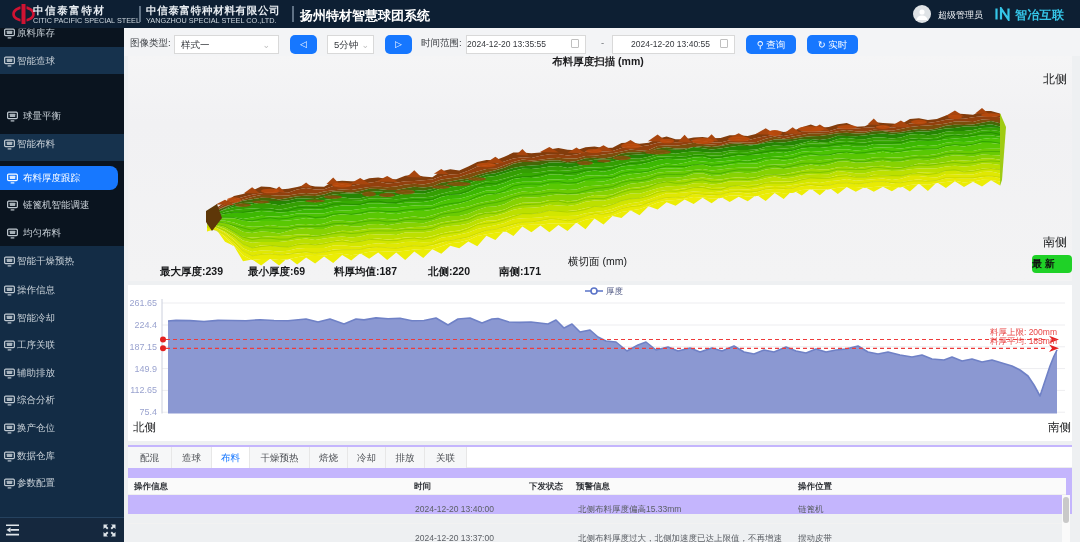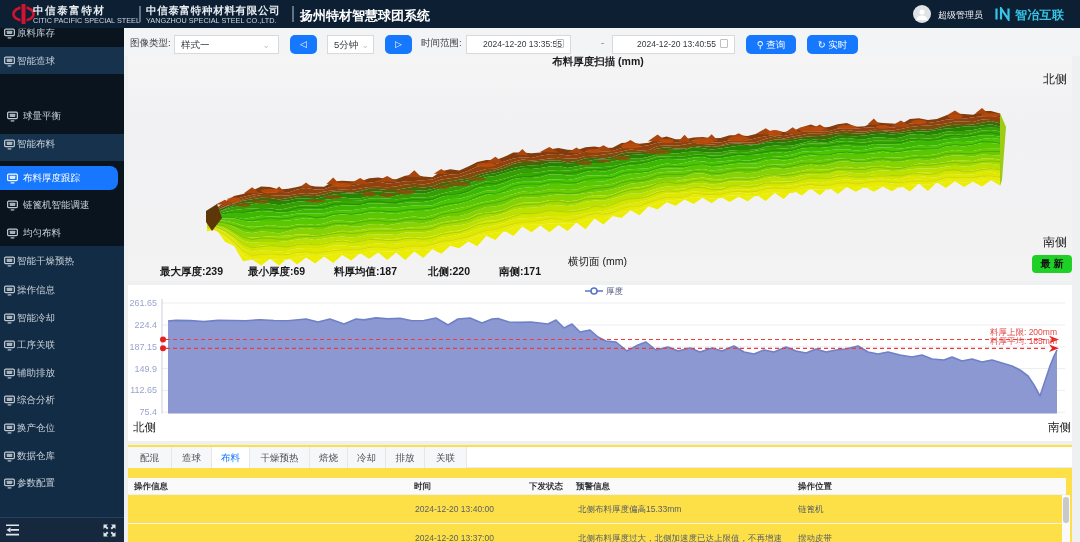--- a/index.html
+++ b/index.html
@@ -22,23 +22,23 @@
 .tbar{position:absolute;left:0;top:0;width:956px;height:28px;background:#f3f4f6}
 .lbl{position:absolute;top:9px;font-size:9.5px;color:#3c3f44;white-space:nowrap}
 .inp{position:absolute;top:7px;height:19px;background:#fff;border:1px solid #d9d9d9;border-radius:0;font-size:9.5px;color:#35383d;line-height:17px;white-space:nowrap}
 .bbtn{position:absolute;top:7px;height:19px;background:#1677ff;border-radius:5px;color:#fff;text-align:center}
 .chev{color:#bfbfbf;font-size:9px}
 .card1{position:absolute;left:4px;top:28px;width:944px;height:225px;background:linear-gradient(180deg,#f5f5f6,#f1f1f3 30%,#f3f3f4)}
 .ptitle{position:absolute;left:-2px;top:-1px;width:944px;text-align:center;font-size:10.5px;font-weight:bold;color:#1c1c1e}
 .blab{font-weight:normal;font-size:12px;color:#17181a;position:absolute;white-space:nowrap}
 .stats{position:absolute;left:4px;top:237px;height:16px;font-size:10.5px;font-weight:bold;color:#17181a}
 .stats span{position:absolute;top:0;white-space:nowrap}
-.newbtn{position:absolute;left:908px;top:227px;width:40px;height:18px;background:#1fd127;border-radius:4px;color:#111;font-size:10px;font-weight:bold;text-align:center;line-height:18px}
+.newbtn{position:absolute;left:908px;top:227px;width:40px;height:18px;background:#1fd127;border-radius:4px;color:#111;font-size:10px;font-weight:bold;line-height:18px}
 .card2{position:absolute;left:4px;top:257px;width:944px;height:156px;background:#fff}
-.card3{position:absolute;left:4px;top:417px;width:944px;height:97px;background:#fde047}
+.card3{position:absolute;left:4px;top:417px;width:944px;height:69px;background:#c4b5fd}
 .tabs{position:absolute;left:0;top:2px;height:21px;background:#f6f7f8;border-bottom:1px solid #ededed;display:flex;width:944px}
 .tab{height:21px;line-height:21px;font-size:9.5px;color:#4a4d52;text-align:center;border-right:1px solid #e7e7e7;background:#f6f7f8}
 .tab.act{background:#fff;color:#1677ff}
 .thead{position:absolute;left:0;top:33px;width:938px;height:17px;background:#fafafa;border-bottom:1px solid #efefef;font-size:8.5px;font-weight:bold;color:#303338}
 .thead span,.trow span{position:absolute;white-space:nowrap}
 .trow{position:absolute;left:0;width:938px;height:29px;border-bottom:1px solid #f2f2f2;font-size:8.5px;color:#5c6066}
 .scroll{position:absolute;left:934px;top:50px;width:8px;height:47px;background:#fafafa}
 .thumb{position:absolute;left:1px;top:2px;width:6px;height:26px;background:#c9c9c9;border-radius:3px}
 </style></head>
 <body>
@@ -256,23 +256,23 @@
 </div>
 
 <div class="main">
   <div class="tbar">
     <span class="lbl" style="left:6px">图像类型:</span>
     <div class="inp" style="left:50px;width:105px;padding-left:6px">样式一<span class="chev" style="position:absolute;right:8px;top:1px">⌄</span></div>
     <div class="bbtn" style="left:166px;width:27px;font-size:9px;line-height:18px">◁</div>
     <div class="inp" style="left:203px;width:47px;padding-left:6px">5分钟<span class="chev" style="position:absolute;right:4px;top:1px">⌄</span></div>
     <div class="bbtn" style="left:261px;width:27px;font-size:9px;line-height:18px">▷</div>
     <span class="lbl" style="left:297px">时间范围:</span>
-    <div class="inp" style="left:342px;width:105px;padding-left:16px;font-size:8.5px">2024-12-20 13:35:55<span style="position:absolute;right:6px;top:3px;width:8px;height:9px;border:1px solid #c0c0c0;border-radius:1px"></span></div>
+    <div class="inp" style="left:342px;width:120px;padding-left:0;font-size:8.5px">2024-12-20 13:35:55<span style="position:absolute;right:6px;top:3px;width:8px;height:9px;border:1px solid #c0c0c0;border-radius:1px"></span></div>
     <span class="lbl" style="left:477px;color:#6a6d72">-</span>
-    <div class="inp" style="left:488px;width:123px;padding-left:24px;font-size:8.5px">2024-12-20 13:40:55<span style="position:absolute;right:6px;top:3px;width:8px;height:9px;border:1px solid #c0c0c0;border-radius:1px"></span></div>
+    <div class="inp" style="left:488px;width:123px;padding-left:18px;font-size:8.5px">2024-12-20 13:40:55<span style="position:absolute;right:6px;top:3px;width:8px;height:9px;border:1px solid #c0c0c0;border-radius:1px"></span></div>
     <div class="bbtn" style="left:622px;width:50px;font-size:9.5px;line-height:19px">⚲ 查询</div>
     <div class="bbtn" style="left:683px;width:51px;font-size:9.5px;line-height:19px">↻ 实时</div>
   </div>
   <div class="card1">
     <div class="ptitle">布料厚度扫描 (mm)</div>
     <svg style="position:absolute;left:-128px;top:-56px" width="1080" height="281" viewBox="0 0 1080 281">
         <polygon points="207.0,211.8 216.0,208.2 225.0,202.1 234.0,196.0 243.0,193.9 252.1,190.5 261.1,186.5 270.1,187.1 279.1,189.6 288.1,188.8 297.1,187.0 306.1,184.7 315.1,186.6 324.1,186.8 333.2,181.5 342.2,180.8 351.2,181.2 360.2,181.4 369.2,178.3 378.2,177.5 387.2,178.9 396.2,179.2 405.2,175.7 414.3,174.5 423.3,176.4 432.3,177.2 441.3,171.2 450.3,169.3 459.3,170.5 468.3,166.4 477.3,161.9 486.4,159.9 495.4,160.2 504.4,156.8 513.4,152.6 522.4,152.4 531.4,153.3 540.4,152.5 549.4,149.5 558.4,148.1 567.5,149.8 576.5,150.2 585.5,147.3 594.5,146.6 603.5,148.0 612.5,147.8 621.5,143.0 630.5,142.5 639.5,143.8 648.6,142.8 657.6,138.7 666.6,136.6 675.6,139.2 684.6,139.2 693.6,137.6 702.6,137.1 711.6,138.2 720.6,137.9 729.7,135.3 738.7,135.3 747.7,136.1 756.7,133.8 765.7,131.8 774.7,130.2 783.7,131.9 792.7,130.9 801.8,127.2 810.8,124.5 819.8,127.7 828.8,127.1 837.8,124.3 846.8,122.9 855.8,126.8 864.8,126.3 873.8,122.1 882.9,122.9 891.9,123.4 900.9,124.3 909.9,118.9 918.9,118.3 927.9,119.9 936.9,118.9 945.9,115.5 954.9,113.4 964.0,114.1 973.0,114.7 982.0,111.1 991.0,110.9 1000.0,113.4 1000.0,117.3 991.0,116.1 982.0,116.3 973.0,117.3 964.0,118.7 954.9,118.9 945.9,119.7 936.9,121.7 927.9,122.9 918.9,122.7 909.9,123.4 900.9,126.2 891.9,127.7 882.9,126.1 873.8,127.3 864.8,127.8 855.8,128.4 846.8,128.2 837.8,128.4 828.8,131.3 819.8,131.6 810.8,131.6 801.8,131.7 792.7,134.3 783.7,135.9 774.7,135.0 765.7,136.2 756.7,138.1 747.7,140.2 738.7,139.7 729.7,140.2 720.6,142.4 711.6,142.4 702.6,141.1 693.6,140.6 684.6,142.1 675.6,142.2 666.6,141.4 657.6,142.7 648.6,145.3 639.5,146.4 630.5,146.1 621.5,148.0 612.5,151.0 603.5,151.6 594.5,150.7 585.5,151.8 576.5,154.5 567.5,155.6 558.4,154.0 549.4,154.2 540.4,155.8 531.4,157.9 522.4,157.2 513.4,158.4 504.4,161.5 495.4,163.9 486.4,165.3 477.3,166.6 468.3,170.8 459.3,174.0 450.3,174.4 441.3,176.3 432.3,179.6 423.3,180.2 414.3,181.0 405.2,181.2 396.2,182.7 387.2,183.4 378.2,181.5 369.2,182.7 360.2,184.1 351.2,186.0 342.2,184.4 333.2,185.9 324.1,189.3 315.1,189.5 306.1,188.1 297.1,189.6 288.1,192.8 279.1,193.0 270.1,192.3 261.1,193.3 252.1,194.7 243.0,196.9 234.0,199.7 225.0,204.3 216.0,209.6 207.0,211.3" fill="#823c0c"></polygon>
         <polygon points="207.0,211.3 216.0,209.6 225.0,204.3 234.0,199.7 243.0,196.9 252.1,194.7 261.1,193.3 270.1,192.3 279.1,193.0 288.1,192.8 297.1,189.6 306.1,188.1 315.1,189.5 324.1,189.3 333.2,185.9 342.2,184.4 351.2,186.0 360.2,184.1 369.2,182.7 378.2,181.5 387.2,183.4 396.2,182.7 405.2,181.2 414.3,181.0 423.3,180.2 432.3,179.6 441.3,176.3 450.3,174.4 459.3,174.0 468.3,170.8 477.3,166.6 486.4,165.3 495.4,163.9 504.4,161.5 513.4,158.4 522.4,157.2 531.4,157.9 540.4,155.8 549.4,154.2 558.4,154.0 567.5,155.6 576.5,154.5 585.5,151.8 594.5,150.7 603.5,151.6 612.5,151.0 621.5,148.0 630.5,146.1 639.5,146.4 648.6,145.3 657.6,142.7 666.6,141.4 675.6,142.2 684.6,142.1 693.6,140.6 702.6,141.1 711.6,142.4 720.6,142.4 729.7,140.2 738.7,139.7 747.7,140.2 756.7,138.1 765.7,136.2 774.7,135.0 783.7,135.9 792.7,134.3 801.8,131.7 810.8,131.6 819.8,131.6 828.8,131.3 837.8,128.4 846.8,128.2 855.8,128.4 864.8,127.8 873.8,127.3 882.9,126.1 891.9,127.7 900.9,126.2 909.9,123.4 918.9,122.7 927.9,122.9 936.9,121.7 945.9,119.7 954.9,118.9 964.0,118.7 973.0,117.3 982.0,116.3 991.0,116.1 1000.0,117.3 1000.0,120.1 991.0,120.1 982.0,119.6 973.0,122.0 964.0,121.5 954.9,121.5 945.9,123.4 936.9,124.7 927.9,125.6 918.9,125.9 909.9,126.9 900.9,129.0 891.9,130.7 882.9,130.3 873.8,129.8 864.8,131.7 855.8,131.2 846.8,130.1 837.8,131.2 828.8,133.0 819.8,133.3 810.8,133.3 801.8,134.9 792.7,136.5 783.7,138.4 774.7,136.6 765.7,138.7 756.7,142.0 747.7,142.8 738.7,142.2 729.7,142.4 720.6,145.3 711.6,144.6 702.6,144.0 693.6,142.8 684.6,144.4 675.6,145.7 666.6,145.5 657.6,146.0 648.6,150.1 639.5,150.5 630.5,149.4 621.5,151.4 612.5,153.2 603.5,154.5 594.5,155.7 585.5,156.0 576.5,158.4 567.5,158.4 558.4,157.7 549.4,158.4 540.4,159.7 531.4,160.5 522.4,159.6 513.4,162.1 504.4,165.3 495.4,168.8 486.4,169.1 477.3,171.6 468.3,174.1 459.3,177.0 450.3,178.2 441.3,179.5 432.3,182.8 423.3,184.4 414.3,183.7 405.2,184.6 396.2,186.4 387.2,187.3 378.2,186.7 369.2,186.9 360.2,188.6 351.2,190.1 342.2,189.5 333.2,190.2 324.1,191.6 315.1,193.8 306.1,193.0 297.1,194.0 288.1,195.4 279.1,195.7 270.1,195.1 261.1,194.9 252.1,196.9 243.0,199.4 234.0,203.0 225.0,206.4 216.0,210.6 207.0,212.3" fill="#92400d"></polygon>
         <polygon points="207.0,212.3 216.0,210.6 225.0,206.4 234.0,203.0 243.0,199.4 252.1,196.9 261.1,194.9 270.1,195.1 279.1,195.7 288.1,195.4 297.1,194.0 306.1,193.0 315.1,193.8 324.1,191.6 333.2,190.2 342.2,189.5 351.2,190.1 360.2,188.6 369.2,186.9 378.2,186.7 387.2,187.3 396.2,186.4 405.2,184.6 414.3,183.7 423.3,184.4 432.3,182.8 441.3,179.5 450.3,178.2 459.3,177.0 468.3,174.1 477.3,171.6 486.4,169.1 495.4,168.8 504.4,165.3 513.4,162.1 522.4,159.6 531.4,160.5 540.4,159.7 549.4,158.4 558.4,157.7 567.5,158.4 576.5,158.4 585.5,156.0 594.5,155.7 603.5,154.5 612.5,153.2 621.5,151.4 630.5,149.4 639.5,150.5 648.6,150.1 657.6,146.0 666.6,145.5 675.6,145.7 684.6,144.4 693.6,142.8 702.6,144.0 711.6,144.6 720.6,145.3 729.7,142.4 738.7,142.2 747.7,142.8 756.7,142.0 765.7,138.7 774.7,136.6 783.7,138.4 792.7,136.5 801.8,134.9 810.8,133.3 819.8,133.3 828.8,133.0 837.8,131.2 846.8,130.1 855.8,131.2 864.8,131.7 873.8,129.8 882.9,130.3 891.9,130.7 900.9,129.0 909.9,126.9 918.9,125.9 927.9,125.6 936.9,124.7 945.9,123.4 954.9,121.5 964.0,121.5 973.0,122.0 982.0,119.6 991.0,120.1 1000.0,120.1 1000.0,123.3 991.0,121.0 982.0,122.7 973.0,124.4 964.0,124.9 954.9,124.7 945.9,125.8 936.9,128.6 927.9,130.0 918.9,129.0 909.9,130.3 900.9,132.0 891.9,132.5 882.9,131.1 873.8,131.3 864.8,133.3 855.8,133.5 846.8,132.8 837.8,133.3 828.8,134.8 819.8,136.0 810.8,136.3 801.8,137.3 792.7,138.9 783.7,139.2 774.7,139.5 765.7,141.7 756.7,144.3 747.7,144.5 738.7,143.4 729.7,144.0 720.6,146.0 711.6,147.1 702.6,146.1 693.6,147.3 684.6,148.5 675.6,148.5 666.6,147.3 657.6,148.6 648.6,151.6 639.5,152.3 630.5,152.2 621.5,153.5 612.5,156.9 603.5,158.4 594.5,157.7 585.5,158.3 576.5,160.9 567.5,162.3 558.4,160.2 549.4,160.6 540.4,161.1 531.4,162.0 522.4,162.0 513.4,163.8 504.4,167.7 495.4,170.2 486.4,172.6 477.3,174.9 468.3,178.4 459.3,179.8 450.3,181.6 441.3,182.7 432.3,186.4 423.3,187.6 414.3,186.8 405.2,188.2 396.2,190.0 387.2,190.0 378.2,189.1 369.2,188.8 360.2,191.1 351.2,192.7 342.2,191.8 333.2,191.4 324.1,194.4 315.1,196.0 306.1,195.7 297.1,196.2 288.1,197.9 279.1,199.4 270.1,197.9 261.1,197.7 252.1,199.2 243.0,200.7 234.0,203.5 225.0,207.0 216.0,210.8 207.0,212.5" fill="#7d4d0b"></polygon>
         <polygon points="207.0,212.5 216.0,210.8 225.0,207.0 234.0,203.5 243.0,200.7 252.1,199.2 261.1,197.7 270.1,197.9 279.1,199.4 288.1,197.9 297.1,196.2 306.1,195.7 315.1,196.0 324.1,194.4 333.2,191.4 342.2,191.8 351.2,192.7 360.2,191.1 369.2,188.8 378.2,189.1 387.2,190.0 396.2,190.0 405.2,188.2 414.3,186.8 423.3,187.6 432.3,186.4 441.3,182.7 450.3,181.6 459.3,179.8 468.3,178.4 477.3,174.9 486.4,172.6 495.4,170.2 504.4,167.7 513.4,163.8 522.4,162.0 531.4,162.0 540.4,161.1 549.4,160.6 558.4,160.2 567.5,162.3 576.5,160.9 585.5,158.3 594.5,157.7 603.5,158.4 612.5,156.9 621.5,153.5 630.5,152.2 639.5,152.3 648.6,151.6 657.6,148.6 666.6,147.3 675.6,148.5 684.6,148.5 693.6,147.3 702.6,146.1 711.6,147.1 720.6,146.0 729.7,144.0 738.7,143.4 747.7,144.5 756.7,144.3 765.7,141.7 774.7,139.5 783.7,139.2 792.7,138.9 801.8,137.3 810.8,136.3 819.8,136.0 828.8,134.8 837.8,133.3 846.8,132.8 855.8,133.5 864.8,133.3 873.8,131.3 882.9,131.1 891.9,132.5 900.9,132.0 909.9,130.3 918.9,129.0 927.9,130.0 936.9,128.6 945.9,125.8 954.9,124.7 964.0,124.9 973.0,124.4 982.0,122.7 991.0,121.0 1000.0,123.3 1000.0,126.4 991.0,124.2 982.0,125.5 973.0,126.7 964.0,126.6 954.9,127.9 945.9,128.6 936.9,130.1 927.9,131.4 918.9,131.5 909.9,132.4 900.9,133.5 891.9,134.6 882.9,133.4 873.8,134.3 864.8,135.5 855.8,136.3 846.8,136.1 837.8,135.8 828.8,138.7 819.8,139.9 810.8,138.9 801.8,139.3 792.7,141.0 783.7,142.6 774.7,142.0 765.7,143.1 756.7,144.6 747.7,146.1 738.7,145.8 729.7,147.0 720.6,148.5 711.6,149.4 702.6,148.2 693.6,147.0 684.6,150.0 675.6,149.8 666.6,150.1 657.6,150.4 648.6,153.7 639.5,154.4 630.5,155.1 621.5,156.3 612.5,159.0 603.5,159.5 594.5,159.7 585.5,161.4 576.5,162.9 567.5,163.3 558.4,162.6 549.4,162.6 540.4,165.1 531.4,165.5 522.4,166.3 513.4,167.9 504.4,170.7 495.4,173.2 486.4,174.5 477.3,177.5 468.3,180.2 459.3,182.1 450.3,183.7 441.3,186.6 432.3,189.0 423.3,190.8 414.3,189.9 405.2,191.1 396.2,192.8 387.2,192.4 378.2,191.3 369.2,191.9 360.2,193.9 351.2,193.5 342.2,193.7 333.2,194.5 324.1,196.7 315.1,199.0 306.1,198.5 297.1,198.3 288.1,200.4 279.1,201.1 270.1,200.9 261.1,200.8 252.1,202.6 243.0,202.9 234.0,205.1 225.0,208.9 216.0,212.9 207.0,213.6" fill="#456706"></polygon>

